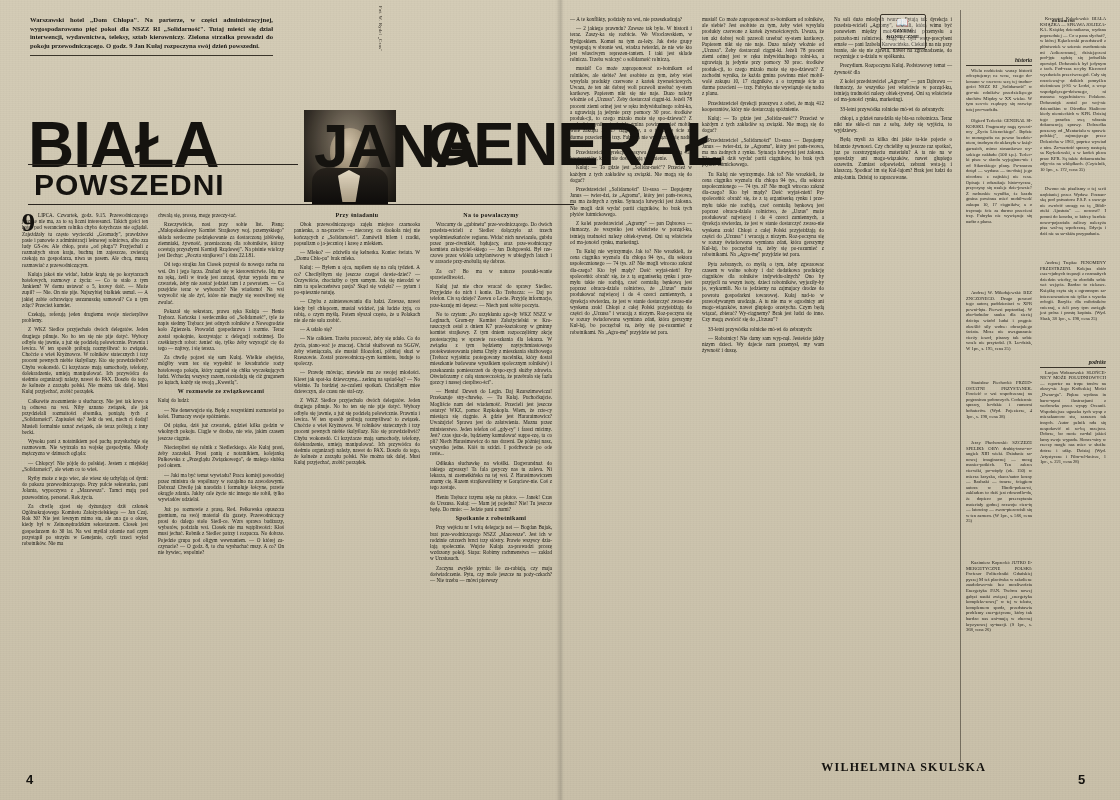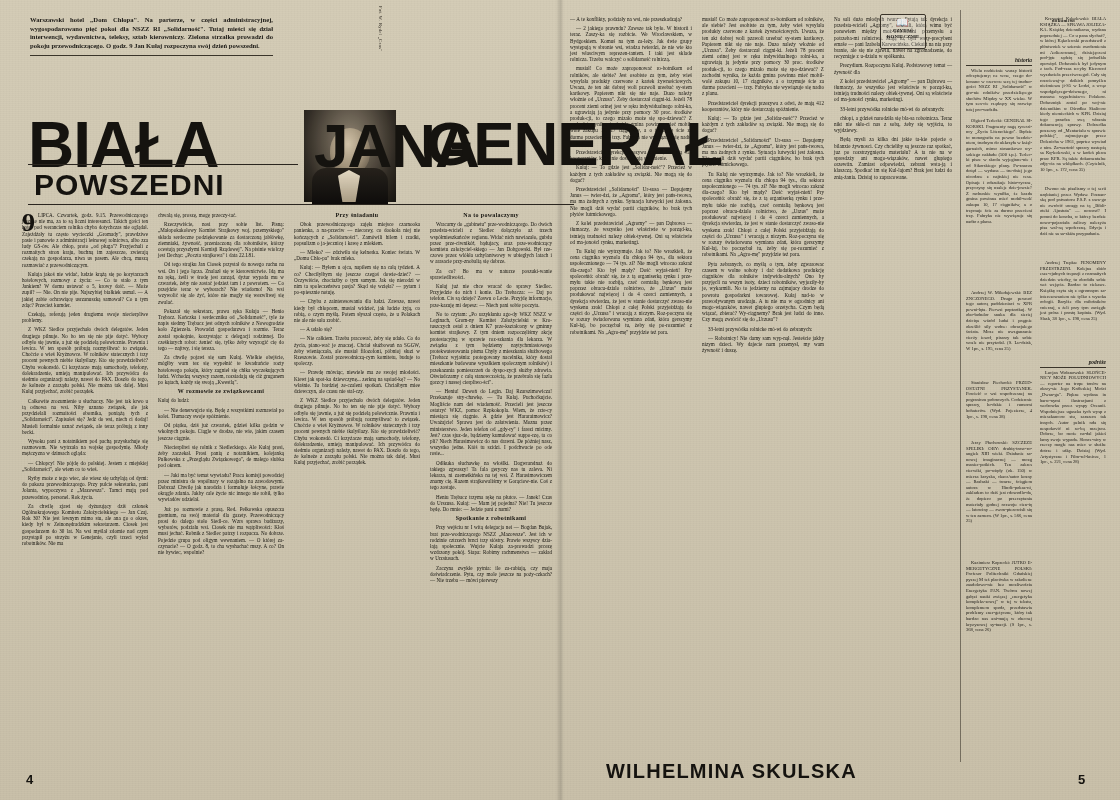--- a/index.html
+++ b/index.html
@@ -151,24 +151,25 @@
     font-weight:bold;
   }
   .badge .glyph{font-size:10px;line-height:10px;}
 
   
   .vline{position:absolute;border-left:.7px solid rgba(50,44,34,.55);}
 
   
   .signature{
     position:absolute;left:606px;top:760px;width:380px;
-    font-family:Liberation Sans, sans-serif;
-    font-weight:bold;
-    font-size:20px;
+    font-family:Liberation Serif, serif;
+    font-weight:bold;
+    font-size:12px;
     letter-spacing:1.2px;
+    text-align:right;
     color:#15130f;
   }
   .folio{
     position:absolute;
     font-family:"Liberation Sans", sans-serif;
     font-weight:bold;font-size:13px;color:#15130f;
   }
   #folio-left{left:26px;top:772px;}
   #folio-right{left:1078px;top:772px;}
 

